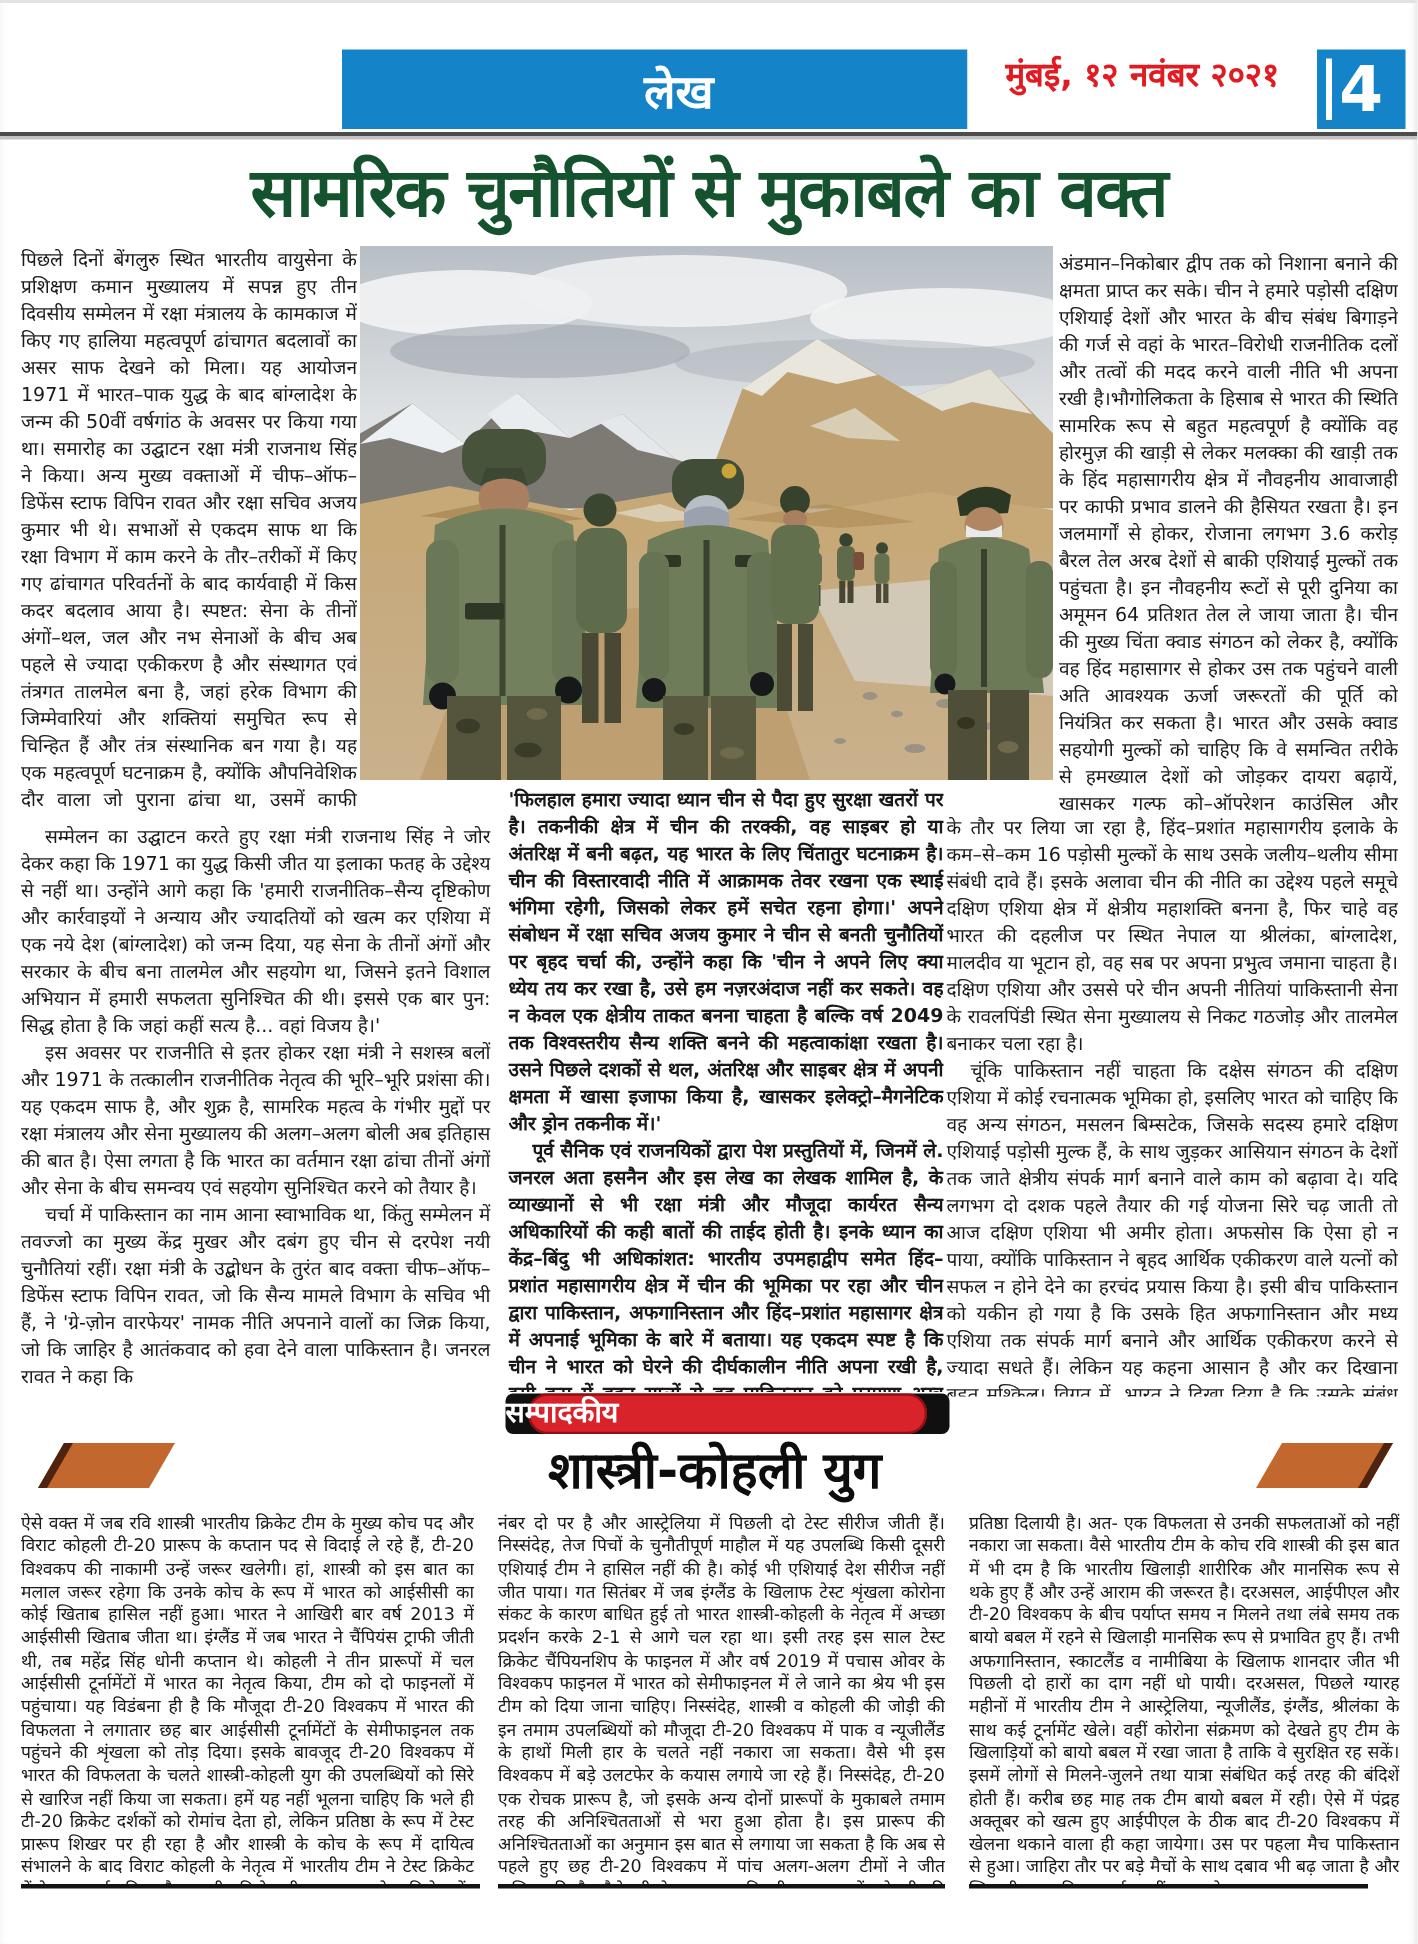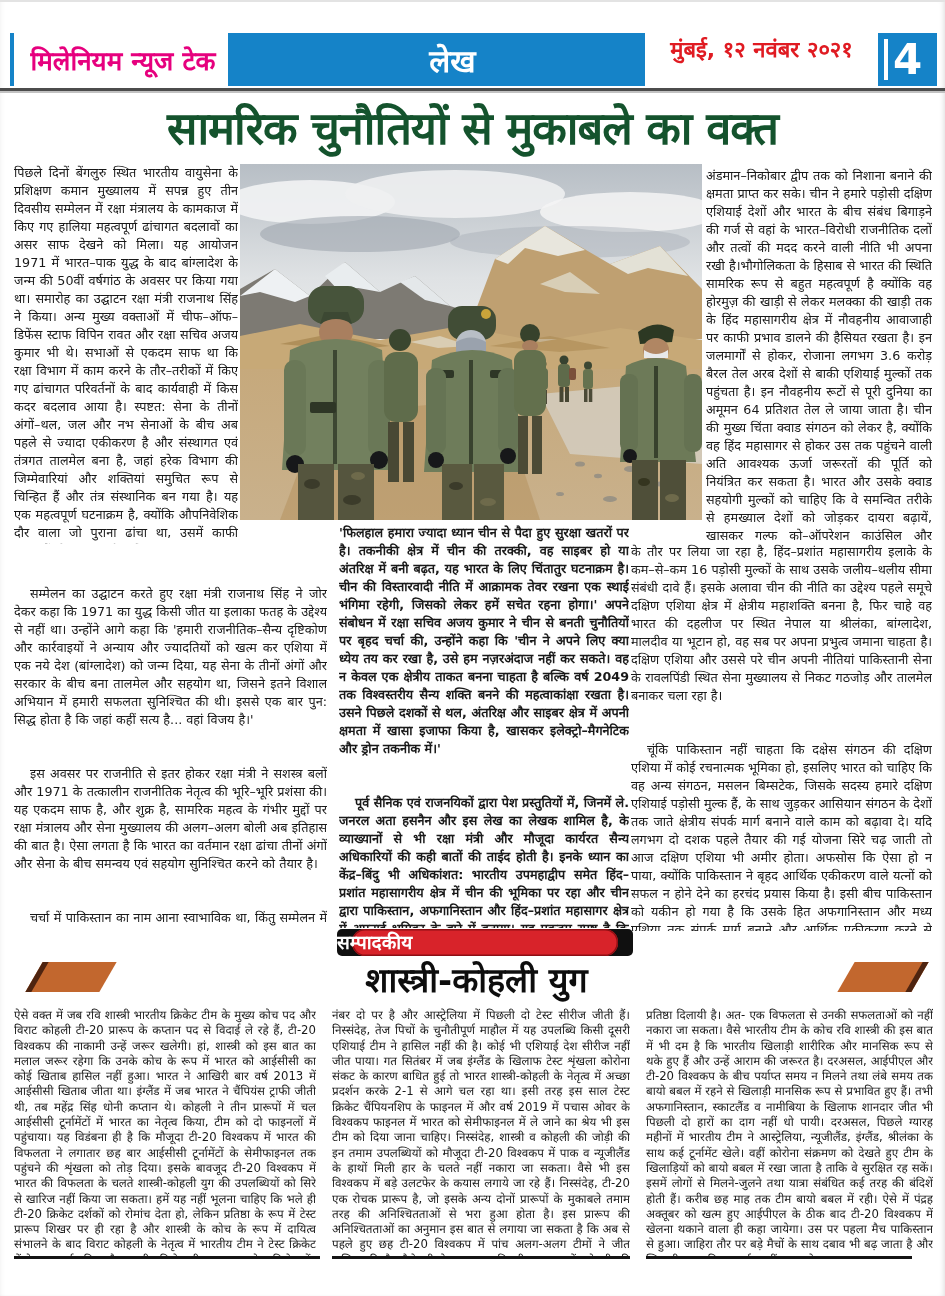--- a/index.html
+++ b/index.html
@@ -24,21 +24,21 @@
   .pagenum-box .pipe{position:absolute;left:6px;top:6px;width:4px;height:41px;background:#ffffff;}
   .pagenum-box b{color:#ffffff;font-weight:800;font-size:42px;line-height:1;}
   .hdr-rule{position:absolute;top:88px;left:0;width:945px;height:5px;
     background:linear-gradient(#4c4c4c 0 60%,#c2c2c2 60% 100%);}
   
   .headline{position:absolute;top:96px;left:0;width:945px;margin:0;text-align:center;
     font-size:45px;font-weight:800;color:#14532d;letter-spacing:-1px;}
   
   .body-col{position:absolute;text-align:justify;overflow:hidden;color:#191919;}
   .body-col p{margin:0;font-size:12.7px;line-height:18px;}
-  .body-col p.ind{text-indent:16px;margin-top:36px;}
+  .body-col p.ind{text-indent:16px;}
   .colA-left{left:14px;top:164px;width:224px;height:380px;}
   .colA-right{left:706px;top:167px;width:226px;height:373px;}
   .colB-left{left:14px;top:549px;width:313px;height:378px;}
   .colB-mid{left:339px;top:524px;width:290px;height:404px;font-weight:bold;}
   .colB-right{left:631px;top:543px;width:301px;height:388px;}
   
   .photo{position:absolute;left:240px;top:164px;width:462px;height:356px;overflow:hidden;background:#cfd3d6;}
   .photo svg{display:block;}
   
   .edit-banner{position:absolute;left:337px;top:929px;width:296px;height:27px;background:#101010;border-radius:5px;}
@@ -60,23 +60,20 @@
   .br1{left:14px;width:306px;}
   .br2{left:332px;width:298px;}
   .br3{left:646px;width:266px;}
 </style>
 </head>
 <body>
 
 <div class="page">
 
   <div class="hdr">
-    <div class="masthead-box">
-      <span>मिलेनियम न्यूज टेक</span>
-    </div>
     <div class="section-bar">
       <span>लेख</span>
     </div>
     <div class="date-box">
       <span>मुंबई, १२ नवंबर २०२१</span>
     </div>
     <div class="pagenum-box">
       <span class="pipe"></span>
       <b>4</b>
     </div>

